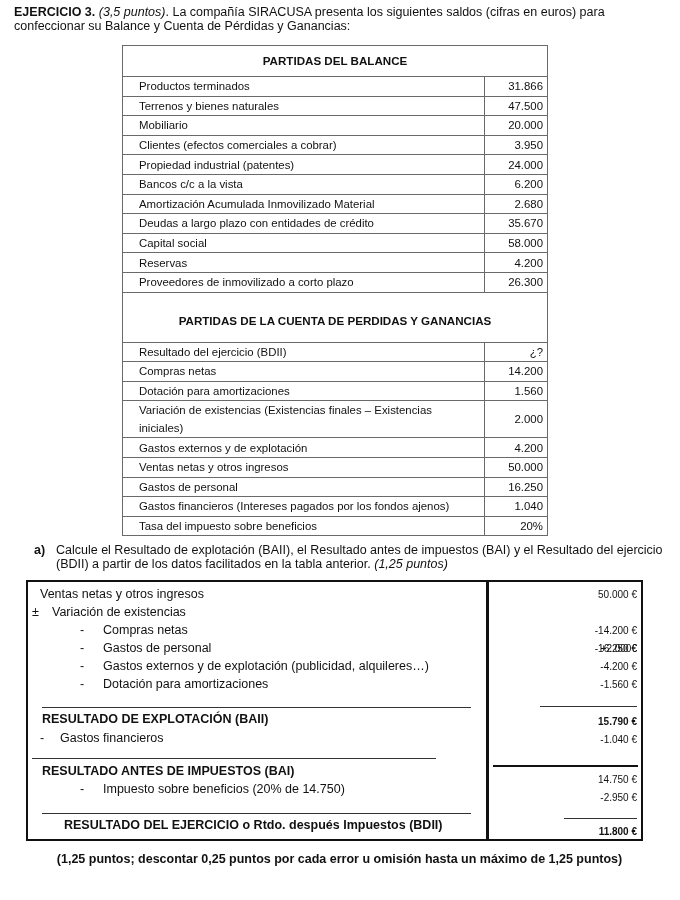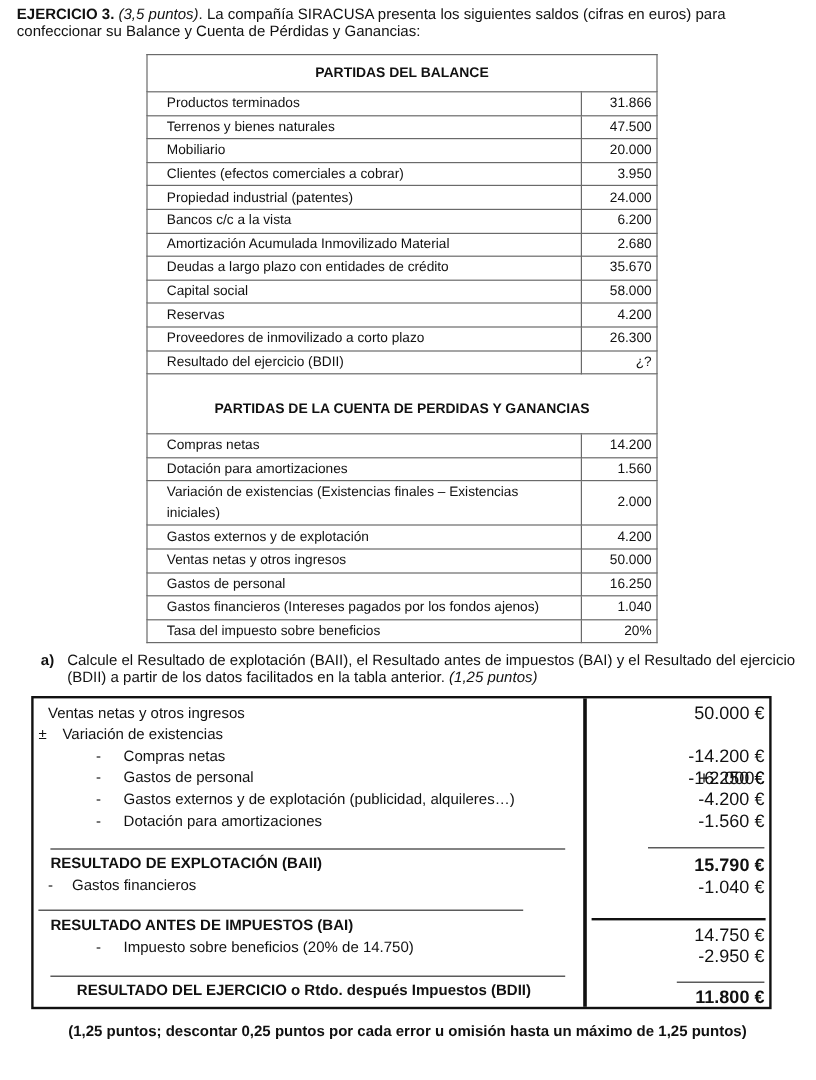--- a/index.html
+++ b/index.html
@@ -29,21 +29,21 @@
   .q .qt { margin-left: 22px; }
   .q i { font-style: italic; }
 
   
   .sol {
     position: absolute; left: 26px; top: 580px; width: 617px; height: 261px;
     border: 2.5px solid #111; box-sizing: border-box;
   }
   .sol .divider { position: absolute; left: 458px; top: 0; bottom: 0; width: 2.5px; background: #111; }
   .row { position: absolute; font-size: 12.5px; line-height: 15px; white-space: nowrap; }
-  .num { position: absolute; right: 4px; text-align: right; font-size: 15px; line-height: 15px; white-space: nowrap; }
+  .num { position: absolute; right: 4px; text-align: right; font-size: 10px; line-height: 15px; white-space: nowrap; }
   .bold { font-weight: bold; }
   .hline { position: absolute; height: 1.2px; background: #333; }
   .hline.thick { height: 2px; background: #111; }
 
   .footer {
     position: absolute; left: 0; width: 655px; top: 852px; text-align: center;
     font-weight: bold; font-size: 12.5px; padding-left: 24px; box-sizing: border-box;
   }
 </style>
 </head>
@@ -98,25 +98,25 @@
       </tr>
   <tr>
         <td>Reservas</td>
         <td class="val">4.200</td>
       </tr>
   <tr>
         <td>Proveedores de inmovilizado a corto plazo</td>
         <td class="val">26.300</td>
       </tr>
   <tr>
+        <td class="head head2" colspan="2">PARTIDAS DE LA CUENTA DE PERDIDAS Y GANANCIAS</td>
+      </tr>
+  <tr>
         <td>Resultado del ejercicio (BDII)</td>
         <td class="val">¿?</td>
-      </tr>
-  <tr>
-        <td class="head head2" colspan="2">PARTIDAS DE LA CUENTA DE PERDIDAS Y GANANCIAS</td>
       </tr>
   <tr>
         <td>Compras netas</td>
         <td class="val">14.200</td>
       </tr>
   <tr>
         <td>Dotación para amortizaciones</td>
         <td class="val">1.560</td>
       </tr>
   <tr>

